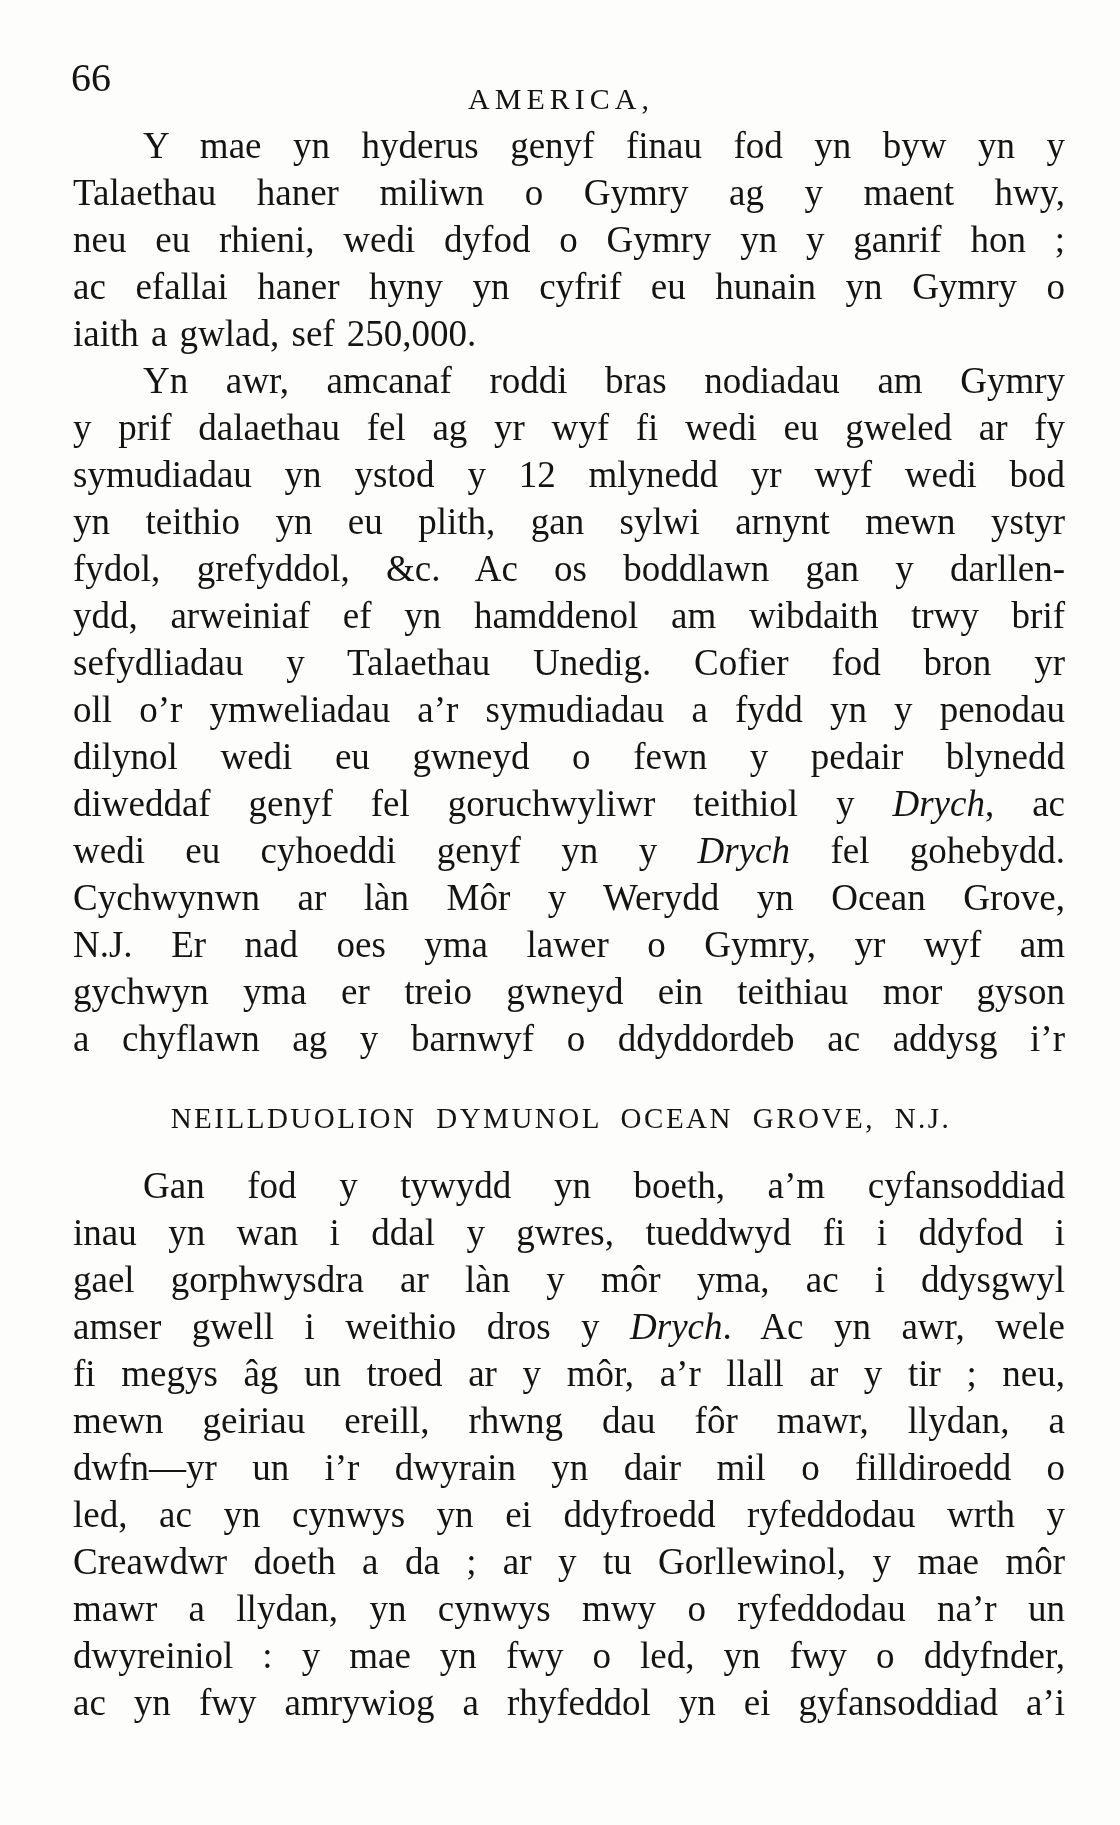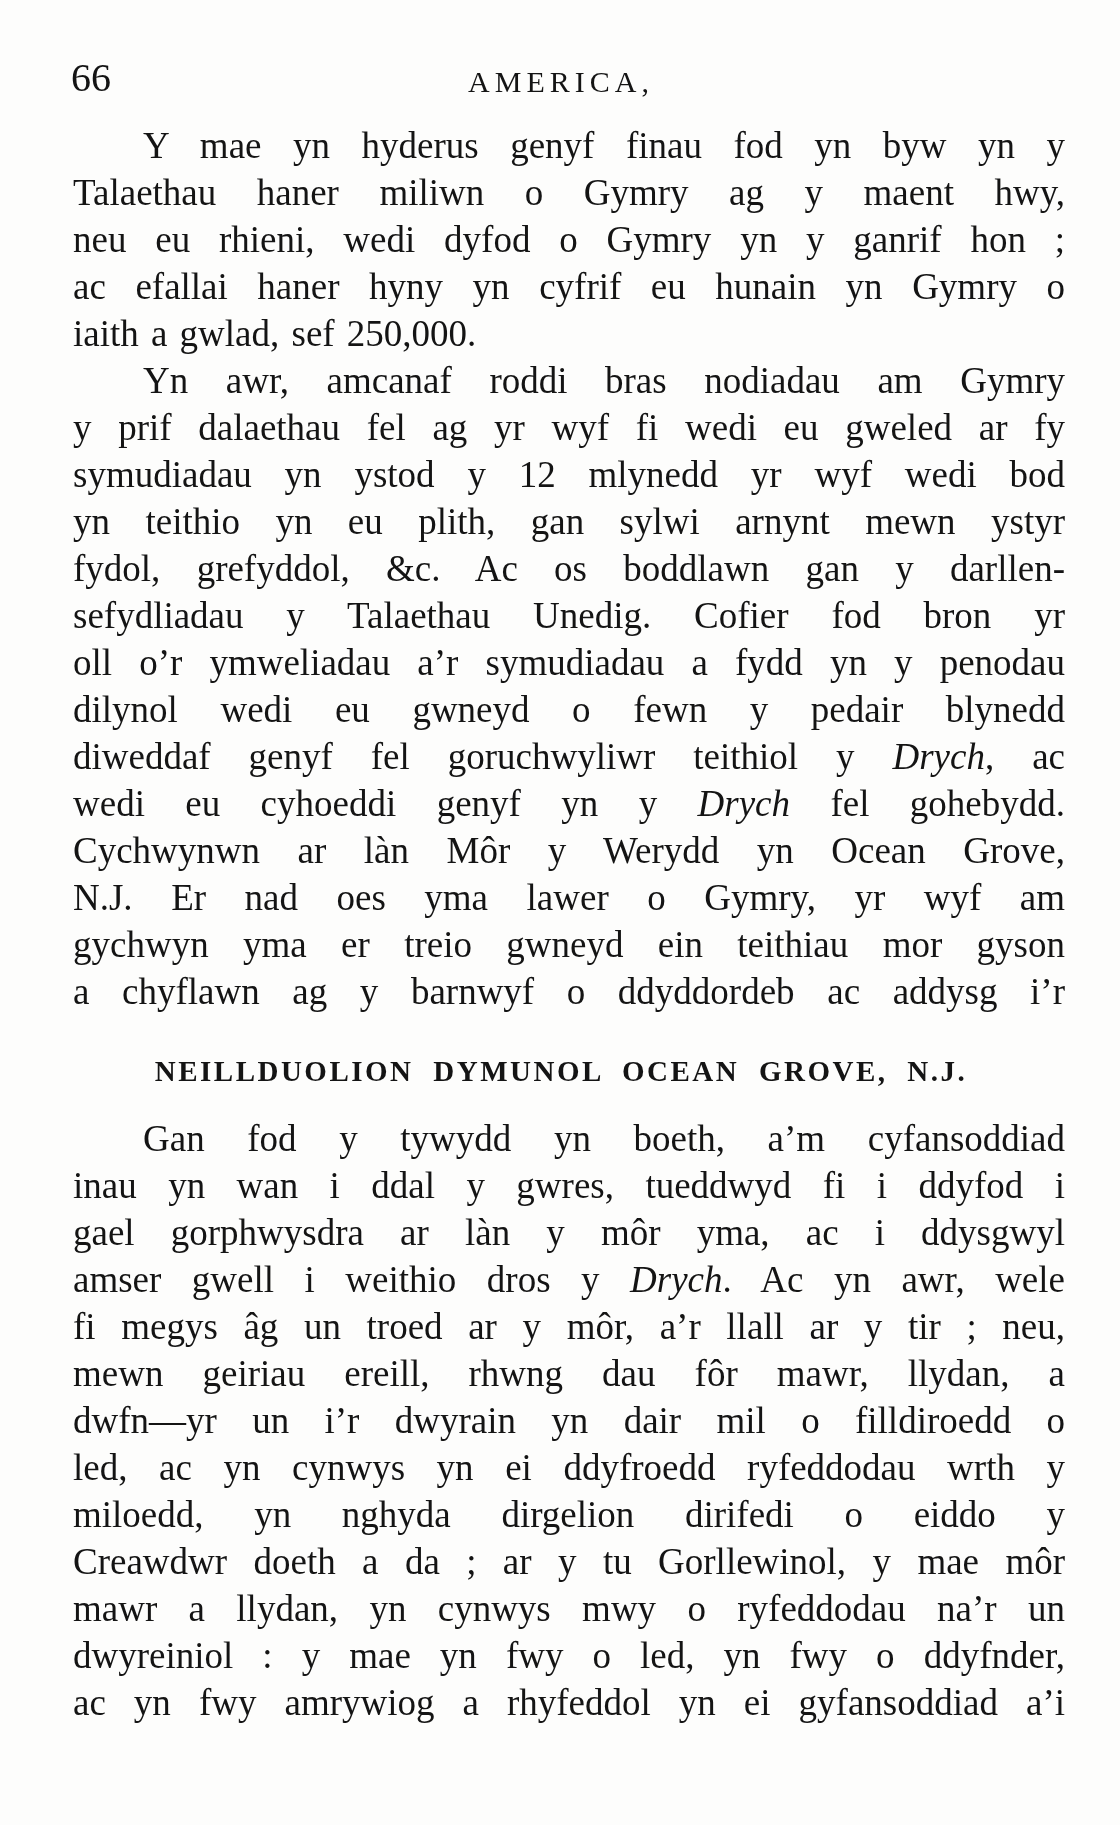--- a/index.html
+++ b/index.html
@@ -22,21 +22,21 @@
     position: absolute;
     left: 14px;
     top: 2px;
     font-size: 40px;
     line-height: 44px;
   }
   .running-title {
     position: absolute;
     left: 0;
     right: 0;
-    top: 10px;
+    top: 27px;
     text-align: center;
     font-size: 30px;
     letter-spacing: 5px;
     line-height: 36px;
   }
   .page-body { margin-top: 18px; }
   .para { margin: 0; }
   .line {
     font-size: 37px;
     line-height: 47px;
@@ -49,21 +49,20 @@
   .line.last { text-align-last: left; }
   .para.justify-last .line.last { text-align-last: justify; }
   .it { font-style: italic; }
   .section-heading {
     text-align: center;
     font-size: 29px;
     line-height: 40px;
     letter-spacing: 2.5px;
     word-spacing: 10px;
     margin: 36px 0 24px 0;
-    font-weight: bold;
   }
 </style>
 </head>
 <body>
 
 <div class="page">
   <div class="page-header">
     <span class="page-number">66</span>
     <span class="running-title">AMERICA,</span>
   </div>
@@ -74,40 +73,40 @@
         <div class="line"><span>neu eu rhieni, wedi dyfod o Gymry yn y ganrif hon ;</span></div>
         <div class="line"><span>ac efallai haner hyny yn cyfrif eu hunain yn Gymry o</span></div>
         <div class="line last"><span>iaith a gwlad, sef 250,000.</span></div>
       </div>
       <div class="para">
         <div class="line first"><span>Yn awr, amcanaf roddi bras nodiadau am Gymry</span></div>
         <div class="line"><span>y prif dalaethau fel ag yr wyf fi wedi eu gweled ar fy</span></div>
         <div class="line"><span>symudiadau yn ystod y 12 mlynedd yr wyf wedi bod</span></div>
         <div class="line"><span>yn teithio yn eu plith, gan sylwi arnynt mewn ystyr</span></div>
         <div class="line"><span>fydol, grefyddol, &amp;c.  Ac os boddlawn gan y darllen-</span></div>
+        <div class="line"><span>ydd, arweiniaf ef yn hamddenol am wibdaith trwy brif</span></div>
         <div class="line"><span>sefydliadau y Talaethau Unedig.  Cofier fod bron yr</span></div>
         <div class="line"><span>oll o’r ymweliadau a’r symudiadau a fydd yn y penodau</span></div>
         <div class="line"><span>dilynol wedi eu gwneyd o fewn y pedair blynedd</span></div>
         <div class="line"><span>diweddaf genyf fel goruchwyliwr teithiol y </span><span class="it">Drych</span><span>, ac</span></div>
         <div class="line"><span>wedi eu cyhoeddi genyf yn y </span><span class="it">Drych</span><span> fel gohebydd.</span></div>
         <div class="line"><span>Cychwynwn ar làn Môr y Werydd yn Ocean Grove,</span></div>
         <div class="line"><span>N.J.  Er nad oes yma lawer o Gymry, yr wyf am</span></div>
         <div class="line"><span>gychwyn yma er treio gwneyd ein teithiau mor gyson</span></div>
         <div class="line"><span>a chyflawn ag y barnwyf o ddyddordeb ac addysg i’r</span></div>
       </div>
       <div class="section-heading">NEILLDUOLION DYMUNOL OCEAN GROVE, N.J.</div>
       <div class="para justify-last">
         <div class="line first"><span>Gan fod y tywydd yn boeth, a’m cyfansoddiad</span></div>
         <div class="line"><span>inau yn wan i ddal y gwres, tueddwyd fi i ddyfod i</span></div>
         <div class="line"><span>gael gorphwysdra ar làn y môr yma, ac i ddysgwyl</span></div>
         <div class="line"><span>amser gwell i weithio dros y </span><span class="it">Drych</span><span>.  Ac yn awr, wele</span></div>
         <div class="line"><span>fi megys âg un troed ar y môr, a’r llall ar y tir ; neu,</span></div>
         <div class="line"><span>mewn geiriau ereill, rhwng dau fôr mawr, llydan, a</span></div>
         <div class="line"><span>dwfn—yr un i’r dwyrain yn dair mil o filldiroedd o</span></div>
         <div class="line"><span>led, ac yn cynwys yn ei ddyfroedd ryfeddodau wrth y</span></div>
-        <div class="line"><span>miloedd, yn nghyda dirgelion dirifedi o eiddo y</span></div>
         <div class="line"><span>Creawdwr doeth a da ; ar y tu Gorllewinol, y mae môr</span></div>
         <div class="line"><span>mawr a llydan, yn cynwys mwy o ryfeddodau na’r un</span></div>
         <div class="line"><span>dwyreiniol : y mae yn fwy o led, yn fwy o ddyfnder,</span></div>
         <div class="line last"><span>ac yn fwy amrywiog a rhyfeddol yn ei gyfansoddiad a’i</span></div>
       </div>
     </div>
 </div>
 
 </body></html>

